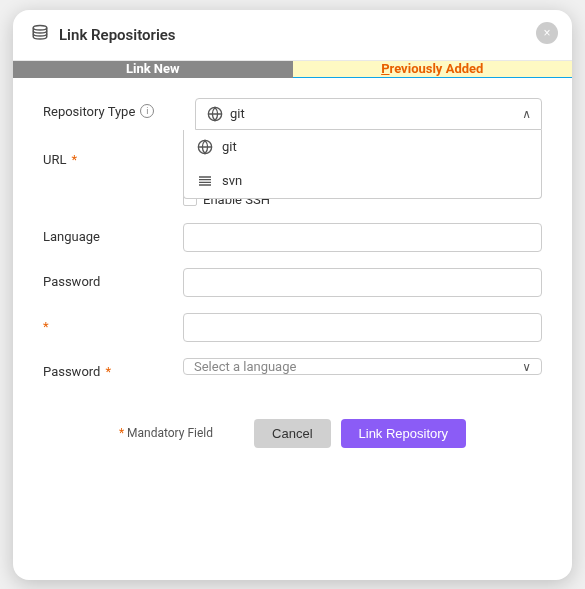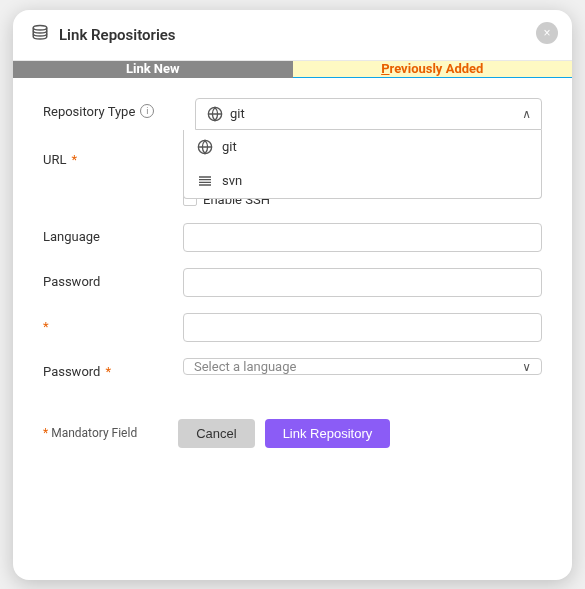--- a/index.html
+++ b/index.html
@@ -225,21 +225,21 @@
       align-items: center;
       justify-content: space-between;
       cursor: pointer;
       color: #888;
     }
 
     
     .modal-footer {
       display: flex;
       align-items: center;
-      justify-content: flex-start;
+      justify-content: center;
       padding: 14px 30px 6px 30px;
     }
     .mandatory-text {
       font-size: 12px;
       color: #555;
     }
     .mandatory-text span {
       color: #e85f00;
     }
     .footer-buttons {

